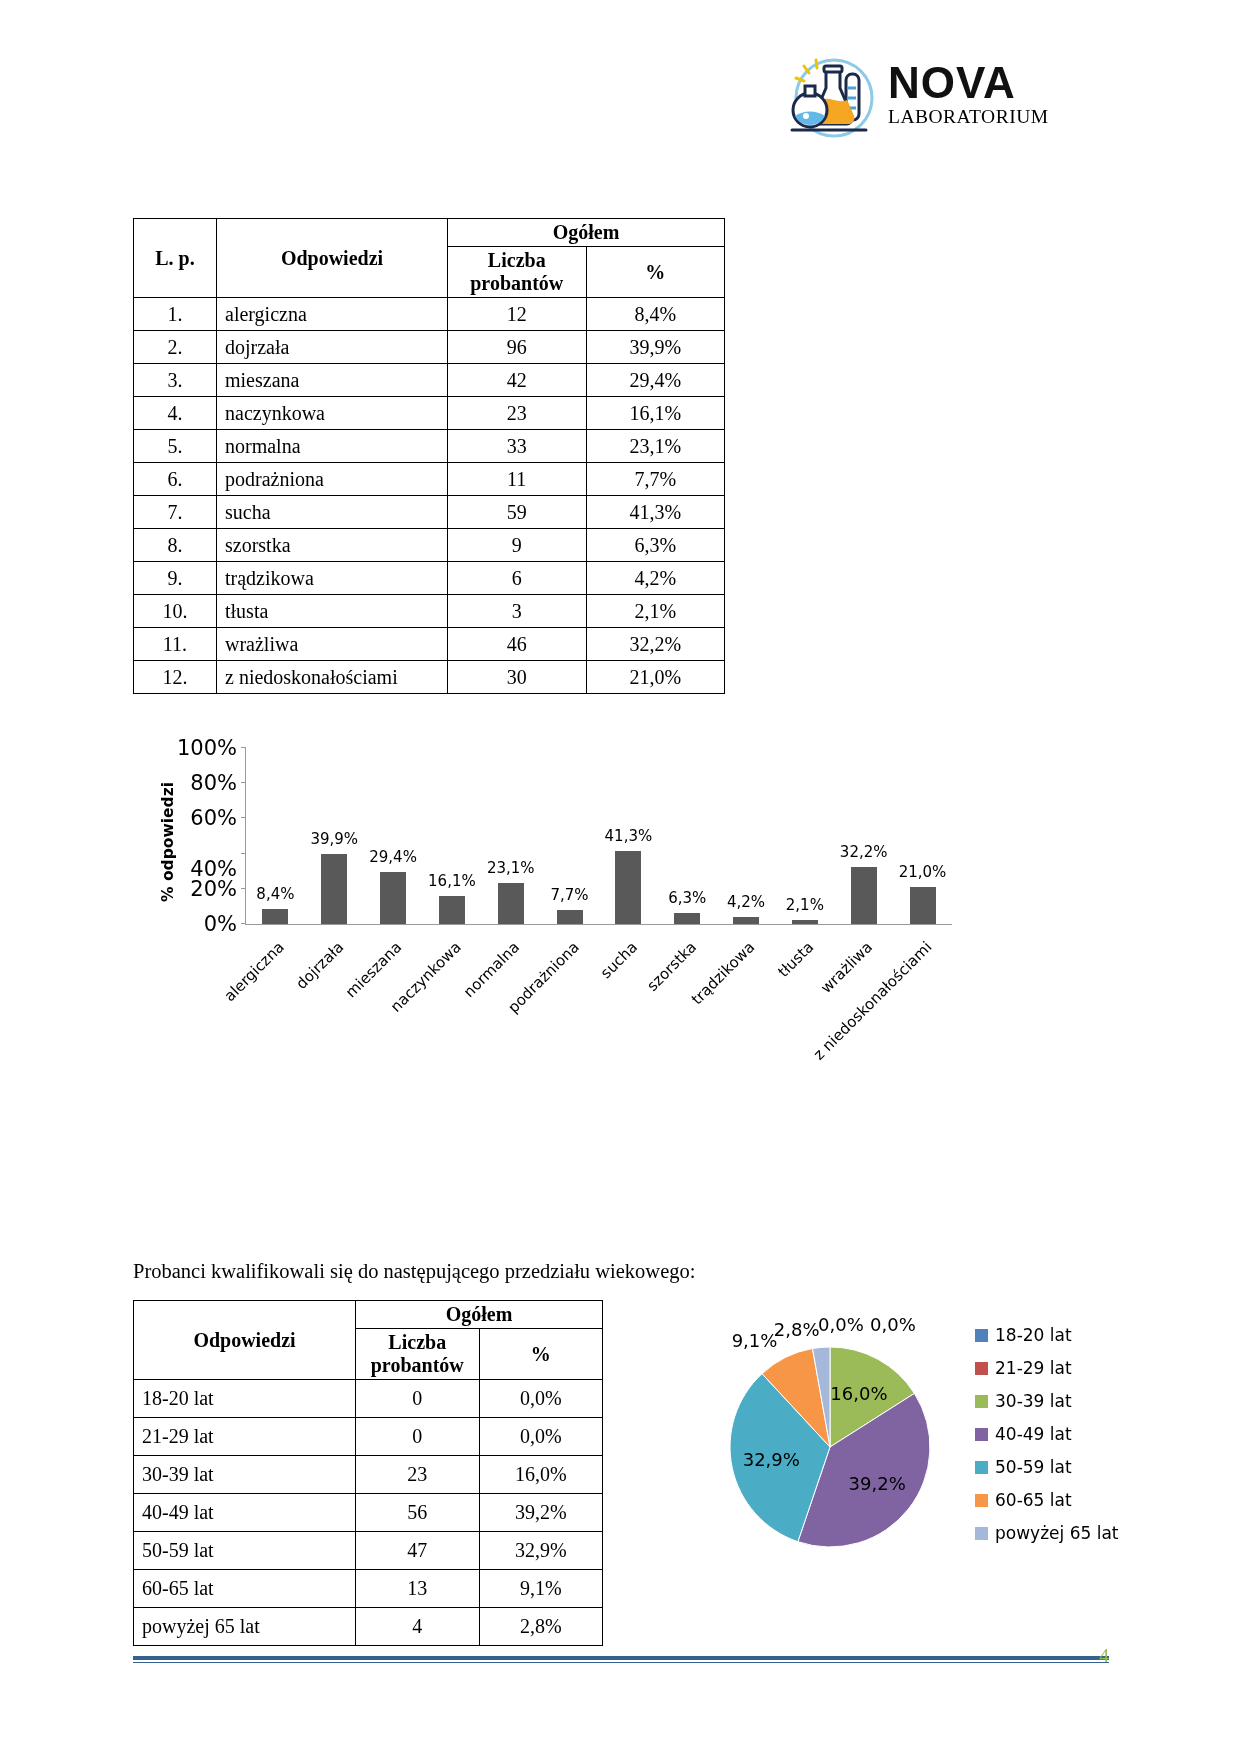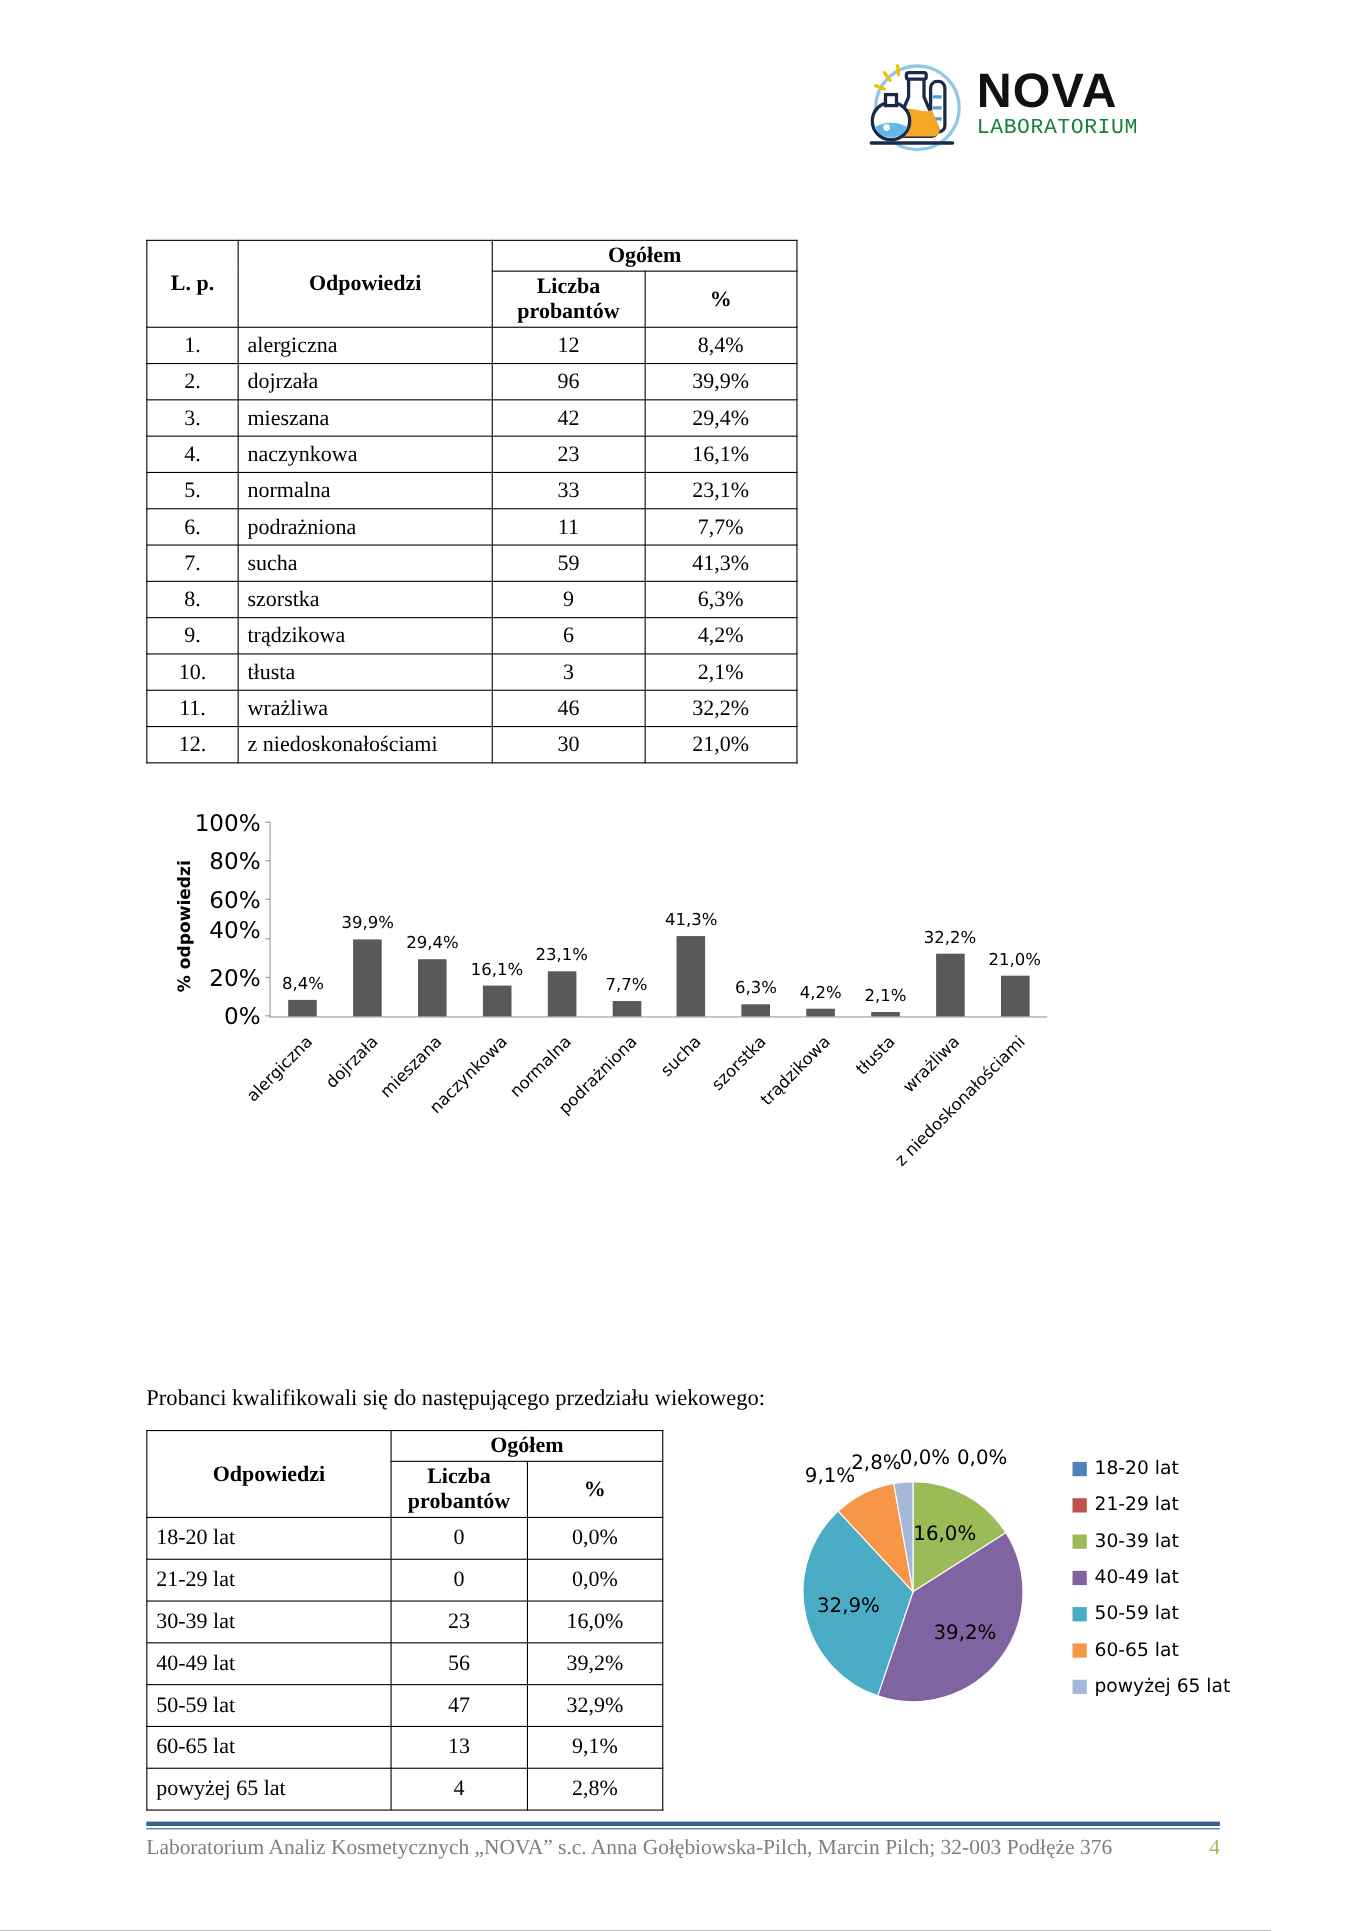--- a/index.html
+++ b/index.html
@@ -4,21 +4,21 @@
 <style>
   html,body{margin:0;padding:0;background:#888;}
   #page{position:relative;width:1241px;height:1755px;background:#fff;margin:0 auto;overflow:hidden;
         font-family:"Liberation Serif", serif;color:#000;}
 
   
   #logo{position:absolute;left:782px;top:48px;width:320px;height:92px;display:flex;align-items:center;}
   #logo .logo-icon{width:100px;height:92px;flex:0 0 auto;}
   #logo .logo-text{margin-left:6px;line-height:1;}
   #logo .logo-name{font-family:"Liberation Sans",sans-serif;font-weight:bold;font-size:44px;color:#111;letter-spacing:1px;}
-  #logo .logo-sub{font-family:Liberation Mono, monospace;font-size:19.5px;color:#15803d;letter-spacing:.5px;margin-top:2px;}
+  #logo .logo-sub{font-family:Liberation Serif, serif;font-size:19.5px;color:#000000;letter-spacing:.5px;margin-top:2px;}
 
   
   .para{position:absolute;left:133px;font-size:20.5px;}
   #para1{top:176px;}
   #para2{top:1260px;}
 
   
   table.doc{border-collapse:collapse;position:absolute;table-layout:fixed;}
   table.doc th,table.doc td{border:1.6px solid #000;font-size:20px;padding:2px 8px;overflow:hidden;}
   table.doc th{font-weight:bold;text-align:center;}
@@ -196,21 +196,21 @@
   </table>
 
   <div id="barchart">
     <div class="bc-body">
       <div class="bc-ylabel">% odpowiedzi</div>
       <div class="bc-plot">
           <div class="ytick" style="bottom: 0px;">0%</div>
           <div class="ytickmark" style="bottom: 0px;"></div>
           <div class="ytick" style="bottom: 35.2px;">20%</div>
           <div class="ytickmark" style="bottom: 35.2px;"></div>
-          <div class="ytick" style="bottom: 78px;">40%</div>
+          <div class="ytick" style="bottom: 55px;">40%</div>
           <div class="ytickmark" style="bottom: 70.4px;"></div>
           <div class="ytick" style="bottom: 105.6px;">60%</div>
           <div class="ytickmark" style="bottom: 105.6px;"></div>
           <div class="ytick" style="bottom: 140.8px; margin-left: 36px;">80%</div>
           <div class="ytickmark" style="bottom: 140.8px;"></div>
           <div class="ytick" style="bottom: 176px;">100%</div>
           <div class="ytickmark" style="bottom: 176px;"></div>
           <div class="bc-cell">
             <div class="bar" style="height: 14.784px; background: rgb(89, 89, 89);"></div>
             <div class="bar-label" style="bottom: 20.784px;">8,4%</div>
@@ -371,18 +371,17 @@
           <div class="legend-swatch" style="background: rgb(165, 184, 217);"></div>
           <div>powyżej 65 lat</div>
         </div>
       </div>
   </div>
 
   <div id="footer">
     <div class="footer-rule-thick"></div>
     <div class="footer-rule-thin"></div>
     <div class="footer-text">
-      <div>Laboratorium Analiz Kosmetycznych „NOVA” s.c. Anna Gołębiowska-Pilch, Marcin Pilch; 32-003 Podłęże 376</div>
       <div class="footer-page">4</div>
     </div>
   </div>
 
 </div>
 
 </body></html>

